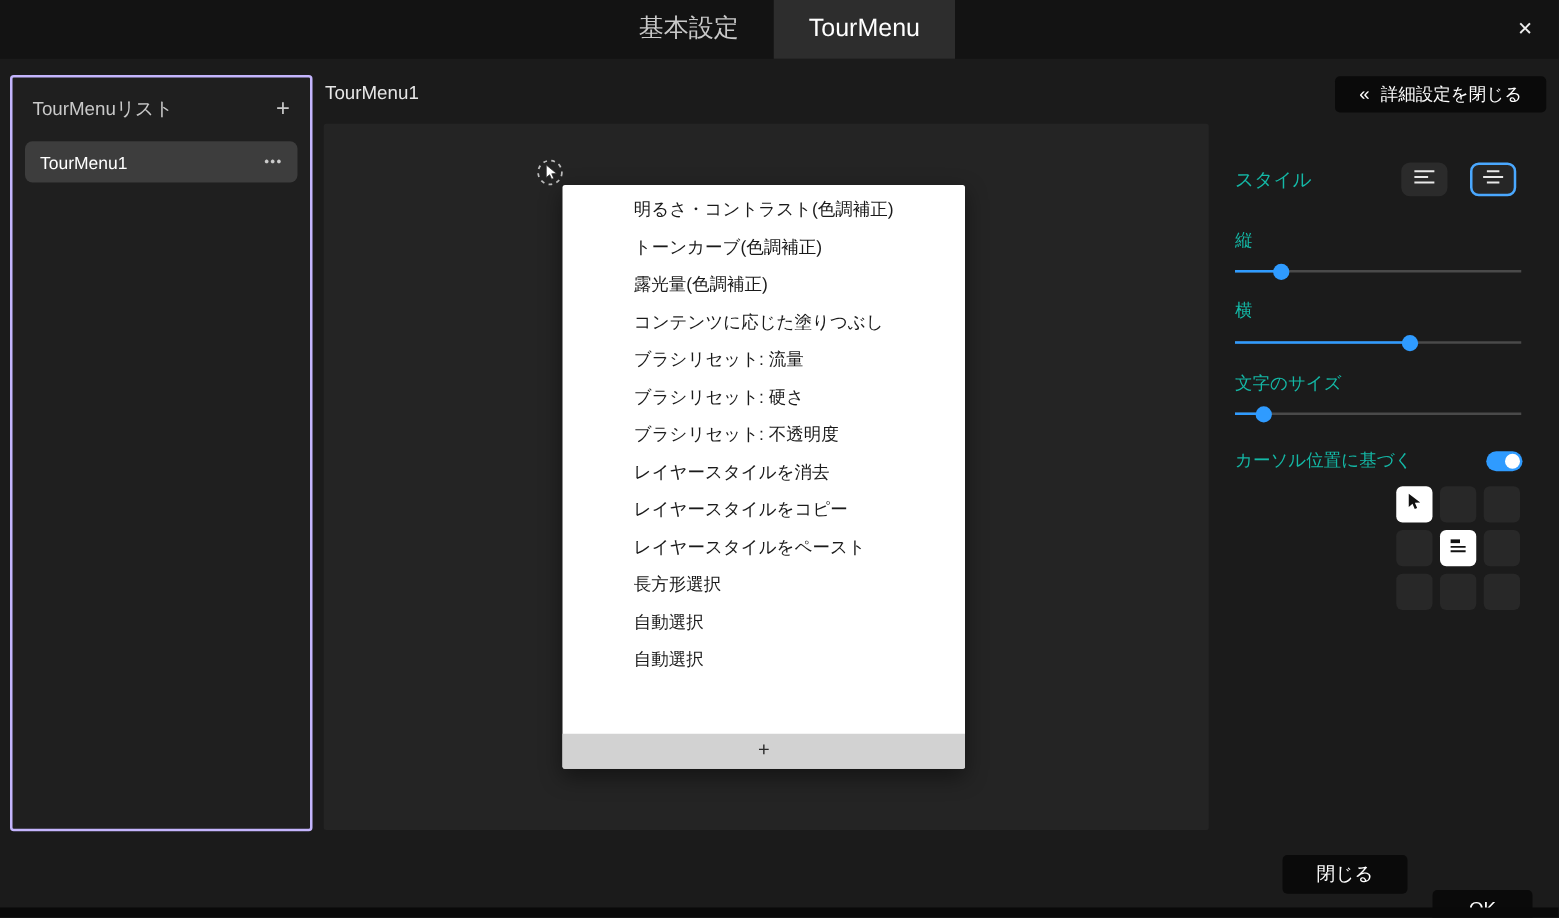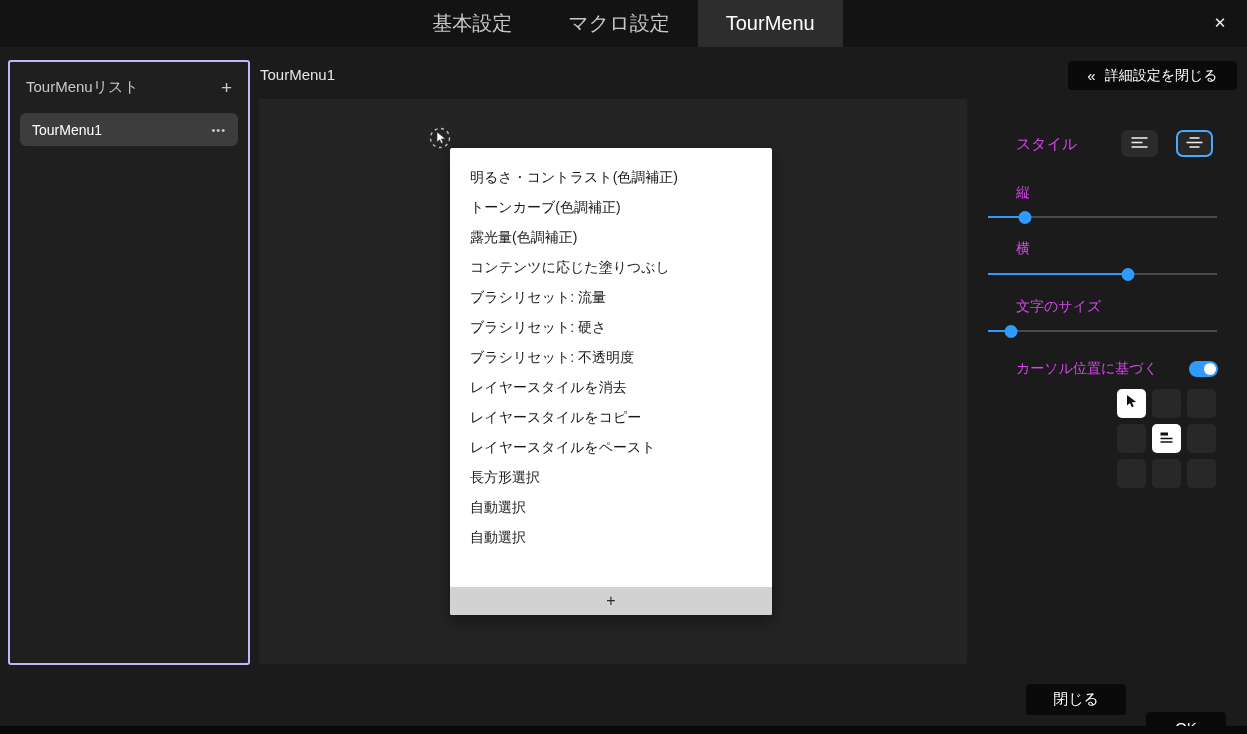--- a/index.html
+++ b/index.html
@@ -54,38 +54,38 @@
     position: absolute; left: 259px; top: 99px; width: 708px; height: 565px;
     background: #242424; border-radius: 2px;
   }
   .anchor-icon { position: absolute; left: 169px; top: 27px; width: 24px; height: 24px; }
   .tour-menu {
     position: absolute; left: 191px; top: 49px; width: 322px; height: 467px;
     background: #ffffff; border-radius: 2px;
     box-shadow: 0 6px 18px rgba(0,0,0,0.45);
     display: flex; flex-direction: column;
   }
-  .tour-menu-items { padding-top: 14px; flex: 1 1 auto; overflow: hidden; }
+  .tour-menu-items { padding-top: 4px; flex: 1 1 auto; overflow: hidden; margin-left: 37px; }
   .menu-item {
     height: 30px; line-height: 30px; padding-left: 20px;
     color: #1a1a1a; font-size: 14px; white-space: nowrap;
   }
   .menu-add-row {
     height: 28px; line-height: 28px; background: #d2d2d2; text-align: center;
     color: #2b2b2b; font-size: 16px; border-radius: 0 0 2px 2px;
   }
 
   
   .collapse-btn {
     position: absolute; left: 1068px; top: 61px; width: 169px; height: 29px;
     background: #0a0a0a; border-radius: 4px; color: #ffffff; font-size: 14px;
     display: flex; align-items: center; justify-content: center; gap: 9px;
   }
   .collapse-chevron { font-size: 15px; color: #ffffff; }
-  .label { position: absolute; color: #d946ef; font-size: 14px; white-space: nowrap; margin-left: 28px; }
+  .label { position: absolute; color: #14b8a6; font-size: 14px; white-space: nowrap; }
   .label-lg { font-size: 15px; }
 
   .style-buttons { position: absolute; left: 1121px; top: 130px; display: flex; gap: 18px; }
   .style-btn {
     width: 37px; height: 27px; background: #2b2b2b; border-radius: 7px;
     display: flex; align-items: center; justify-content: center;
   }
   .style-btn.selected { border: 2px solid #4aa8ff; background: #262626; }
 
   .slider { position: absolute; width: 229px; height: 14px; }
@@ -129,21 +129,20 @@
 
   .bottom-strip {
     position: absolute; left: 0; bottom: 0; width: 1247px; height: 8px; background: #090909;
   }
 </style>
 </head>
 <body>
 
 <div class="titlebar">
   <div class="tab">基本設定</div>
-  <div class="tab">マクロ設定</div>
   <div class="tab active">TourMenu</div>
 </div>
 <div class="window-close">✕</div>
 
 <div class="sidebar">
   <div class="sidebar-header">
     <span>TourMenuリスト</span>
     <span class="sidebar-add">+</span>
   </div>
   <div class="list-item">

